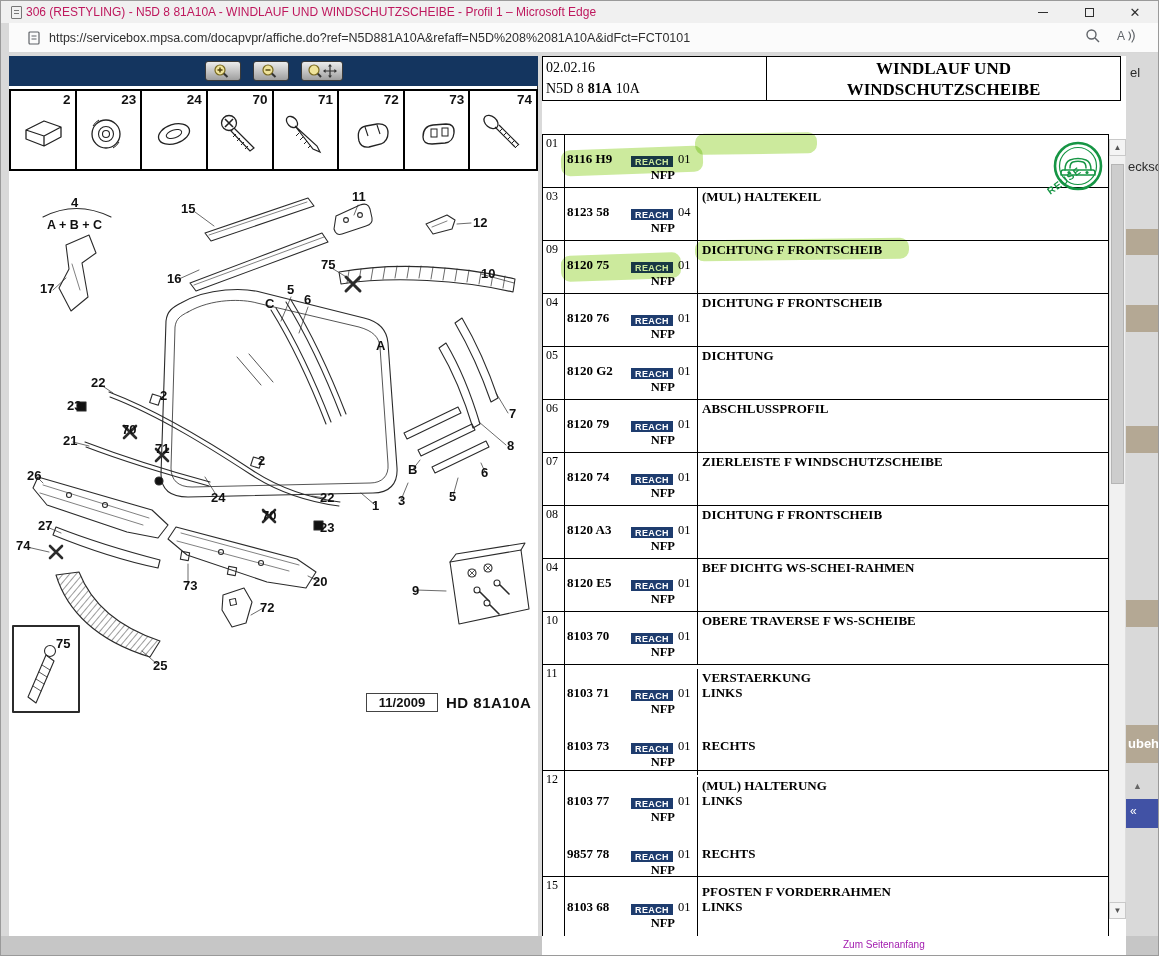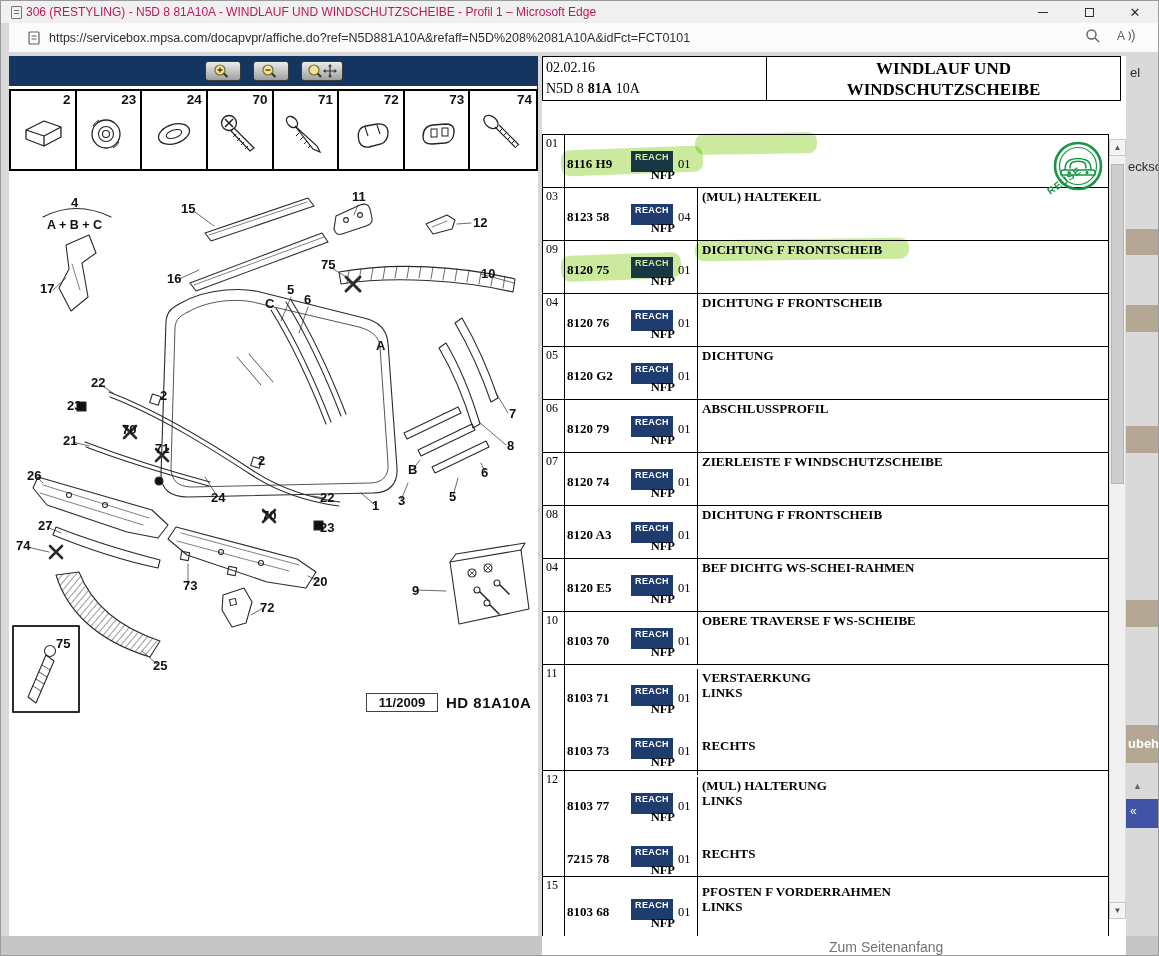--- a/index.html
+++ b/index.html
@@ -50,21 +50,21 @@
 .parts-table{position:absolute;left:0;top:78px;width:567px;border:1px solid #000;background:#fff}
 .prow{position:relative;border-bottom:1px solid #000}
 .prow:last-child{border-bottom:none}
 .pos{position:absolute;left:0;top:0;bottom:0;width:22px;border-right:1px solid #000;font-size:12px;padding:1px 0 0 3px}
 .items{position:absolute;left:22px;top:0;right:0;bottom:0}
 .pitem{position:relative;height:53px}
 .desc{position:absolute;left:132px;right:0;top:0;height:100%;border-left:1px solid #000;padding:1px 0 0 4px;font-weight:bold;font-size:13px}
 .dline{height:15px;line-height:15px;white-space:nowrap}
 .refline{position:absolute;left:2px;top:16px;width:130px;display:flex;align-items:flex-end}
 .ref{font-weight:bold;font-size:13px;width:64px;white-space:nowrap}
-.badge{font-family:"Liberation Sans",sans-serif;font-weight:bold;font-size:9px;letter-spacing:.4px;color:#fff;background:#1e3c6e;padding:2px 4px 10px;line-height:1;cursor:pointer}
+.badge{font-family:"Liberation Sans",sans-serif;font-weight:bold;font-size:9px;letter-spacing:.4px;color:#fff;background:#1e3c6e;padding:2px 4px 0;line-height:1;cursor:pointer}
 .qty{font-size:12.5px;margin-left:5px}
 .nfp{position:absolute;left:2px;top:33px;width:108px;text-align:right;font-weight:bold;font-size:12.5px}
 .hl{position:absolute;background:#a9dc5c;opacity:.6;mix-blend-mode:multiply;border-radius:9px;pointer-events:none}
 .hl-desc{top:-2px;height:21px;transform:rotate(-.8deg)}
 .hl-ref{left:18px;top:13px;height:26px;transform:rotate(-2deg)}
 .reuse{position:absolute;right:3px;top:4px;width:58px;height:64px;z-index:3}
 .scrollbar{position:absolute;left:567px;top:83px;width:17px;height:780px;background:#f1f1f1;border:1px solid #dedede}
 .sb-up,.sb-down{position:absolute;left:-1px;width:17px;height:17px;background:#f4f4f4;border:1px solid #c9c9c9;display:flex;align-items:center;justify-content:center;font-size:8px;color:#555;font-family:"Liberation Sans",sans-serif}
 .sb-up{top:-1px}.sb-down{bottom:-1px}
 .sb-thumb{position:absolute;left:1px;top:24px;width:13px;height:320px;background:#cdcdcd;border:1px solid #b5b5b5}
@@ -78,21 +78,21 @@
 .tb1{top:176px;height:26px}.tb2{top:252px;height:27px}.tb3{top:373px;height:27px}.tb4{top:547px;height:27px}
 .tb5{top:672px;height:38px}
 .frag-white{position:absolute;left:2px;top:0;color:#fff;font-weight:bold;font-size:13px;line-height:38px;white-space:nowrap}
 .bluebar{position:absolute;left:0;top:746px;width:34px;height:29px;background:#4152a5}
 .bluebar::before{content:"«";color:#fff;font-size:12px;position:absolute;left:4px;top:5px}
 .tri{position:absolute;right:4px;top:728px;font-size:9px;color:#666}
 
 
 .bottombar{position:absolute;left:0;top:935px;width:1159px;height:21px;background:#c6c6c6}
 .bb-white{position:absolute;left:541px;top:0;width:584px;height:21px;background:#fff}
-.backtop{position:absolute;left:287px;top:3px;font-size:14px;color:#737373;white-space:nowrap;cursor:pointer}
+.backtop{position:absolute;left:301px;top:3px;font-size:10px;color:#a21caf;white-space:nowrap;cursor:pointer}
 </style>
 </head>
 <body>
 
 <div class="screen">
 
   <div class="titlebar">
     <div class="tb-icon"></div>
     <div class="tb-title">306 (RESTYLING) - N5D 8 81A10A - WINDLAUF UND WINDSCHUTZSCHEIBE - Profil 1 – Microsoft Edge</div>
     <div class="tb-controls">
@@ -615,21 +615,21 @@
                   <span class="qty">01</span>
                 </div>
                 <div class="nfp">NFP</div>
               </div>
               <div class="pitem">
                 <div class="desc">
                   <div class="dline"></div>
                   <div class="dline">RECHTS</div>
                 </div>
                 <div class="refline">
-                  <span class="ref">7215 78</span>
+                  <span class="ref">9857 78</span>
                   <span class="badge">REACH</span>
                   <span class="qty">01</span>
                 </div>
                 <div class="nfp">NFP</div>
               </div>
             </div>
           </div>
           <div class="prow" style="height: 59px;">
             <div class="pos">15</div>
             <div class="items" style="top: 6px;">

